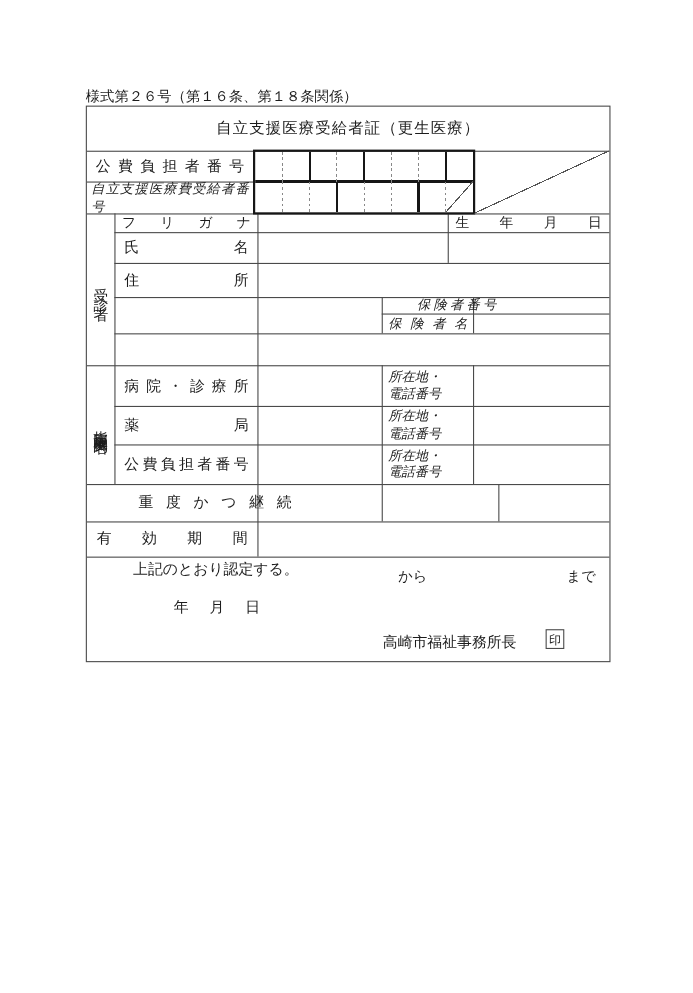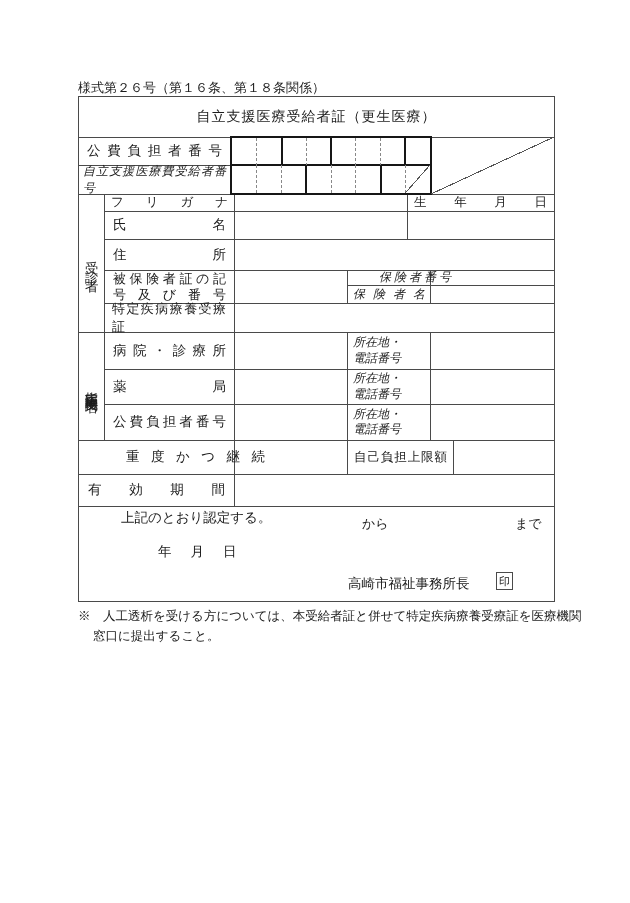--- a/index.html
+++ b/index.html
@@ -127,36 +127,29 @@
     </div>
     <div class="cell" style="left:328px;top:114px;width:147px;height:28px;"></div>
     <div class="cell" style="left:26px;top:114px;width:129px;height:28px;">
       <span class="jt f135" style="padding:0 8px;">氏名</span>
     </div>
     <div class="cell" style="left:155px;top:114px;width:173px;height:28px;"></div>
     <div class="cell" style="left:26px;top:142px;width:129px;height:31px;">
       <span class="jt f135" style="padding:0 8px;">住所</span>
     </div>
     <div class="cell" style="left:155px;top:142px;width:320px;height:31px;"></div>
-    <div class="cell" style="left:26px;top:173px;width:129px;height:33px;">
-      <span class="jt pre f13" style="padding:0 8px;line-height:16px;">被保険者証の記
-号及び番号</span>
-    </div>
     <div class="cell" style="left:155px;top:173px;width:113px;height:33px;"></div>
     <div class="cell" style="left:269px;top:173px;width:82px;height:15px;">
       <span class="jt f12" style="padding:0 5px;margin-left:26px;">保険者番号</span>
     </div>
     <div class="cell" style="left:351px;top:173px;width:124px;height:15px;"></div>
     <div class="cell" style="left:269px;top:188px;width:82px;height:18px;">
       <span class="jt f12" style="padding:0 5px;">保険者名</span>
     </div>
     <div class="cell" style="left:351px;top:188px;width:124px;height:18px;"></div>
-    <div class="cell" style="left:26px;top:206px;width:129px;height:29px;">
-      <span class="jt f13" style="padding:0 8px 0 7px;">特定疾病療養受療証</span>
-    </div>
     <div class="cell" style="left:155px;top:206px;width:320px;height:29px;"></div>
 
     <div class="cell" style="left:0;top:235px;width:25px;height:108px;">
       <span class="vtext f13" style="letter-spacing:1.5px;">指定医療機関名</span>
     </div>
     <div class="cell" style="left:26px;top:235px;width:129px;height:37px;">
       <span class="jt f135" style="padding:0 8px;">病院・診療所</span>
     </div>
     <div class="cell" style="left:155px;top:235px;width:113px;height:37px;"></div>
     <div class="cell" style="left:269px;top:235px;width:82px;height:37px;">
@@ -182,23 +175,20 @@
     <div class="cell" style="left:269px;top:307px;width:82px;height:36px;">
       <span class="pre f12" style="padding-left:5px;line-height:15.5px;">所在地・
 電話番号</span>
     </div>
     <div class="cell" style="left:351px;top:307px;width:124px;height:36px;"></div>
 
     <div class="cell" style="left:0;top:343px;width:155px;height:34px;margin-left:39px;">
       <span class="jt f135" style="padding:0 8px;">重度かつ継続</span>
     </div>
     <div class="cell" style="left:155px;top:343px;width:113px;height:34px;"></div>
-    <div class="cell" style="left:269px;top:343px;width:105px;height:34px;">
-      <span class="jt f125" style="padding:0 6px;">自己負担上限額</span>
-    </div>
     <div class="cell" style="left:374px;top:343px;width:101px;height:34px;"></div>
 
     <div class="cell" style="left:0;top:377px;width:155px;height:32px;">
       <span class="jt f135" style="padding:0 9px;">有効期間</span>
     </div>
     <div class="cell" style="left:155px;top:377px;width:320px;height:32px;margin-top:32px;">
       <span class="abs f13" style="left:128px;top:9px;">から</span>
       <span class="abs f13" style="left:281px;top:9px;">まで</span>
     </div>
 
@@ -208,16 +198,14 @@
       <span>月</span>
       <span>日</span>
     </div>
     <div class="signer f135">高崎市福祉事務所長</div>
     <div class="sealbox">
       <span>印</span>
     </div>
 
   </div>
 
-  <div class="footnote">※　人工透析を受ける方については、本受給者証と併せて特定疾病療養受療証を医療機関
-窓口に提出すること。</div>
 
 </div>
 
 </body></html>

